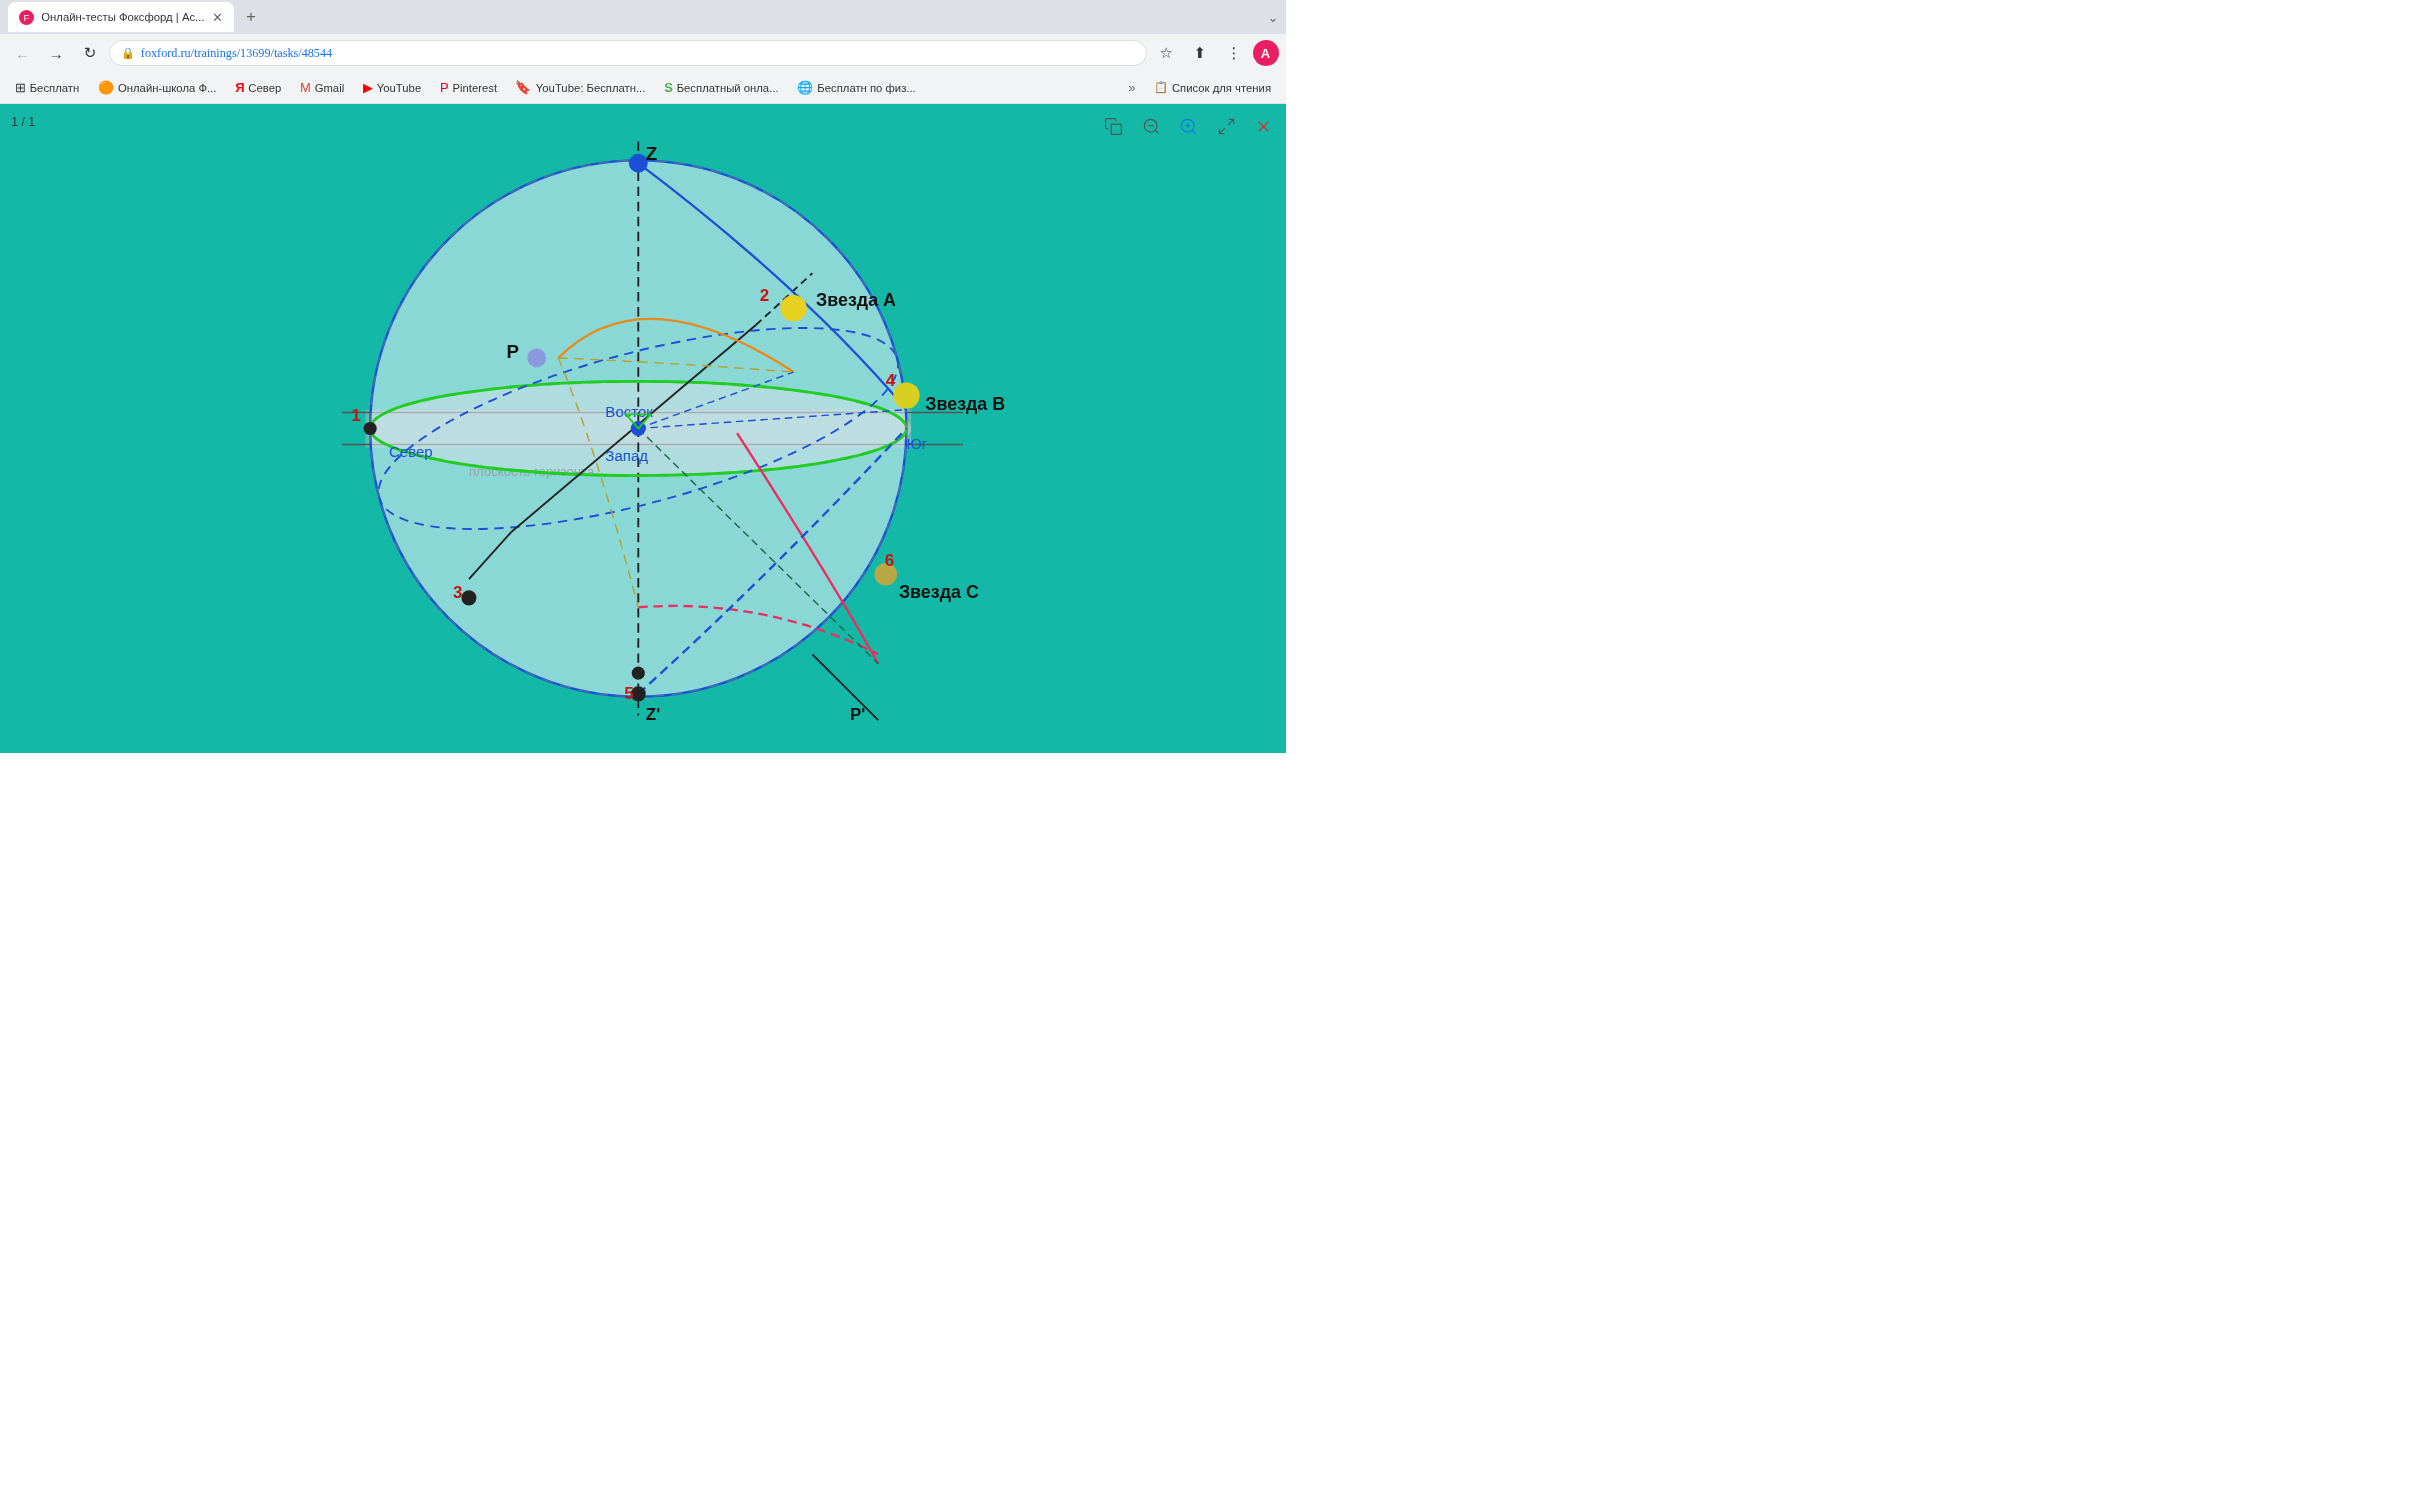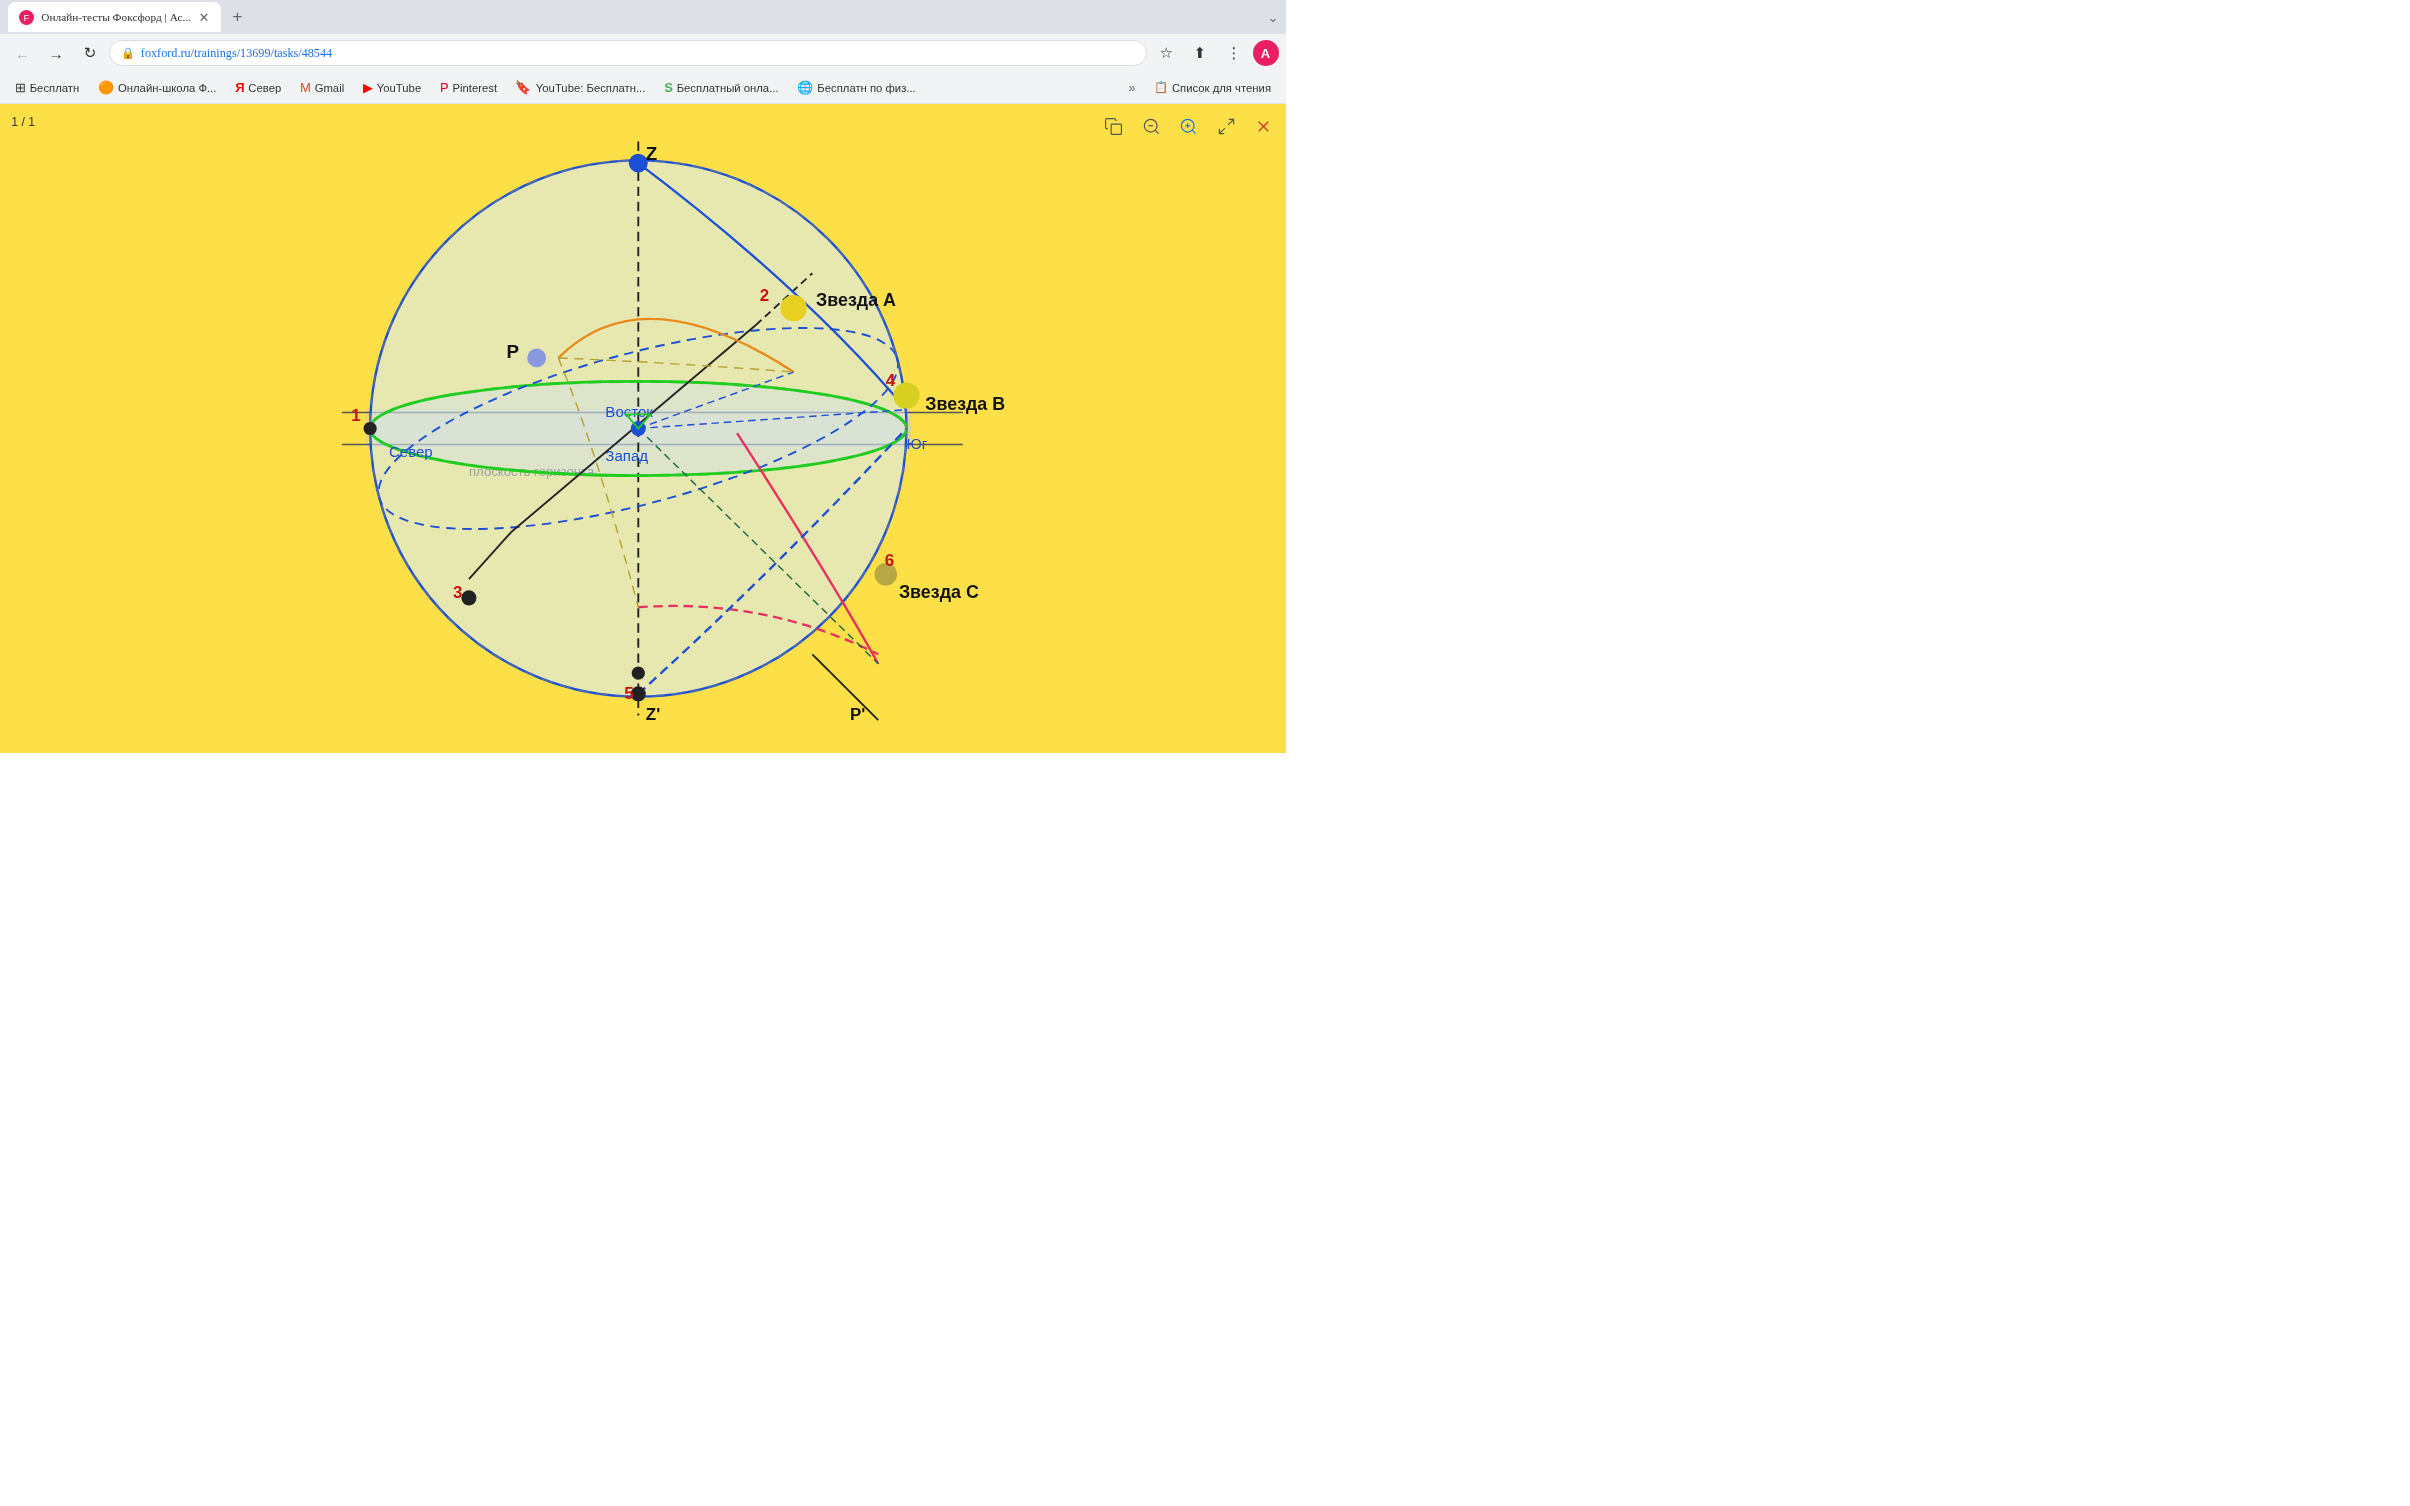--- a/index.html
+++ b/index.html
@@ -3,21 +3,21 @@
   <meta charset="utf-8">
   <style>
     * { margin: 0; padding: 0; box-sizing: border-box; }
     body { width: 1286px; height: 753px; font-family: Arial, sans-serif; background: #fff; overflow: hidden; }
 
     
     .browser-chrome { width: 100%; background: #f1f3f4; }
     .tab-bar { display: flex; align-items: center; background: #dde1e7; height: 34px; padding: 0 7.5px; gap: 3.8px; }
     .tab { display: flex; align-items: center; background: #fff; border-radius: 7.5px 7.5px 0 0; padding: 0 11.3px; height: 30px; font-size: 12.2px; gap: 7.5px; min-width: 169px; }
     .tab-favicon { width: 15px; height: 15px; border-radius: 50%; background: #e91e63; font-size: 9.4px; display:flex; align-items:center; justify-content:center; color:#fff; }
-    .tab-title { font-size: 11.3px; color: #333; flex: 1; overflow: hidden; text-overflow: ellipsis; white-space: nowrap; font-family: Liberation Serif, serif; }
+    .tab-title { font-size: 11.3px; color: #333; flex: 1; overflow: hidden; text-overflow: ellipsis; white-space: nowrap; }
     .tab-close { font-size: 13px; color: #666; cursor: pointer; }
     .new-tab-btn { width: 26px; height: 26px; display: flex; align-items: center; justify-content: center; font-size: 17px; color: #666; cursor: pointer; }
     .tab-more { margin-left: auto; font-size: 13px; color: #666; }
 
     .nav-bar { display: flex; align-items: center; background: #f1f3f4; height: 38px; padding: 3.8px 7.5px; gap: 3.8px; }
     .nav-btn { width: 30px; height: 30px; display: flex; align-items: center; justify-content: center; border-radius: 50%; cursor: pointer; font-size: 15px; color: #333; }
     .nav-btn.disabled { color: #aaa; cursor: default; }
     .address-bar { flex: 1; height: 26px; background: #fff; border: 0.9px solid #ddd; border-radius: 13px; display: flex; align-items: center; padding: 0 11.3px; font-size: 12.2px; color: #333; gap: 5.6px; }
     .address-bar .lock-icon { color: #444; font-size: 11.3px; }
     .address-text { font-size: 12.2px; color: #1a73e8; font-family: Liberation Serif, serif; }
@@ -25,21 +25,21 @@
     .nav-action-btn { width: 30px; height: 30px; display: flex; align-items: center; justify-content: center; border-radius: 50%; cursor: pointer; font-size: 15px; color: #333; }
     .profile-btn { width: 26px; height: 26px; border-radius: 50%; background: #e91e63; display: flex; align-items: center; justify-content: center; color: #fff; font-size: 13px; font-weight: bold; }
 
     .bookmarks-bar { display: flex; align-items: center; height: 32px; padding: 0 7.5px; border-bottom: 0.9px solid #e0e0e0; gap: 3.8px; overflow: hidden; }
     .bookmark-item { display: flex; align-items: center; gap: 3.8px; padding: 3.8px 7.5px; border-radius: 3.8px; cursor: pointer; font-size: 11.3px; color: #333; white-space: nowrap; }
     .bookmark-icon { font-size: 13px; }
     .bookmark-more { margin-left: auto; font-size: 12.2px; color: #666; cursor: pointer; padding: 3.8px 7.5px; border-radius: 3.8px; }
     .reading-list-btn { display: flex; align-items: center; gap: 3.8px; font-size: 11.3px; color: #333; cursor: pointer; padding: 3.8px 7.5px; border-radius: 3.8px; white-space: nowrap; }
 
     
-    .content-area { position: relative; width: 100%; height: calc(753px - 104px); background: #fde047; overflow: hidden; }
+    .content-area { position: relative; width: 100%; height: calc(753px - 104px); background: #14b8a6; overflow: hidden; }
 
     
     .page-counter { position: absolute; top: 11.3px; left: 11.3px; font-size: 12.2px; color: #333; z-index: 10; }
     .viewer-controls { position: absolute; top: 7.5px; right: 7.5px; display: flex; gap: 7.5px; align-items: center; z-index: 10; }
     .viewer-btn { width: 30px; height: 30px; display: flex; align-items: center; justify-content: center; border-radius: 3.8px; cursor: pointer; color: #555; font-size: 17px; }
 
     
     .diagram-container { position: absolute; top: 0; left: 0; width: 100%; height: 100%; display: flex; align-items: center; justify-content: center; }
     svg.diagram { width: 678px; height: 621px; overflow: visible; }
   </style>

